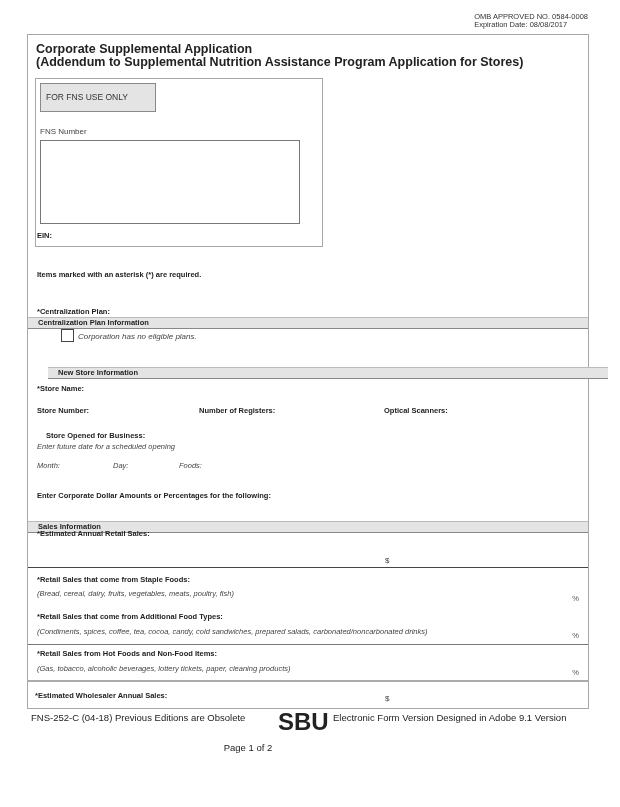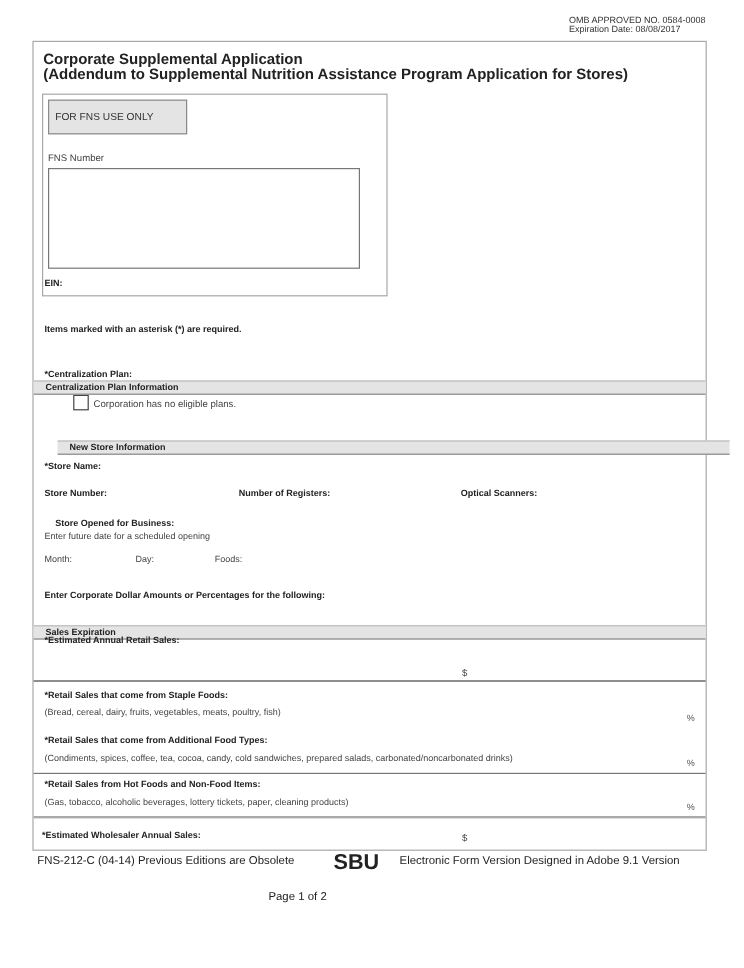--- a/index.html
+++ b/index.html
@@ -30,37 +30,37 @@
     font-size: 8.5px; line-height: 27px; padding-left: 5px; color: #333;
   }
   .fns-number-label {
     position: absolute; left: 4px; top: 48px; font-size: 8px; color: #444;
   }
   .fns-number-field {
     position: absolute; left: 4px; top: 61px; width: 260px; height: 84px;
     border: 1px solid #777; background: #fff;
   }
   .lbl { position: absolute; font-size: 7.5px; font-weight: bold; color: #222; white-space: nowrap; }
-  .small { position: absolute; font-size: 7.5px; color: #444; white-space: nowrap; }
+  .small { position: absolute; font-size: 7.5px; color: #444; white-space: nowrap; font-style: italic; }
   .section-bar {
     position: absolute; left: 0; width: 560px; height: 12px;
     background: #e4e4e4; border-top: 1px solid #bbb; border-bottom: 1px solid #888;
     font-size: 7.5px; font-weight: bold; line-height: 10px; padding-left: 10px; color: #222;
   }
   .checkbox {
     position: absolute; width: 13px; height: 13px; border: 1px solid #444; background: #fff;
   }
   .hline { position: absolute; left: 0; width: 560px; height: 0; }
   .pct { position: absolute; right: 9px; font-size: 7.5px; color: #555; }
   .dollar { position: absolute; left: 357px; font-size: 8px; color: #444; }
   .footer {
     position: absolute; left: 31px; top: 711px; width: 560px; font-size: 9.5px; color: #222;
   }
   .footer .code { position: absolute; left: 0; top: 1px; }
-  .footer .sbu { position: absolute; left: 247px; top: -3px; font-weight: bold; font-size: 18px; }
+  .footer .sbu { position: absolute; left: 247px; top: -3px; font-weight: bold; font-size: 24px; }
   .footer .elec { position: absolute; left: 302px; top: 1px; white-space: nowrap; }
   .page { position: absolute; left: 0; width: 496px; top: 742px; text-align: center; font-size: 9.5px; color: #222; }
 </style>
 </head>
 <body>
 
 <div class="omb">
   <div>OMB APPROVED NO. 0584-0008</div>
   <div>Expiration Date: 08/08/2017</div>
 </div>
@@ -90,21 +90,21 @@
   <div class="lbl" style="left:9px; top:371px;">Store Number:</div>
   <div class="lbl" style="left:171px; top:371px;">Number of Registers:</div>
   <div class="lbl" style="left:356px; top:371px;">Optical Scanners:</div>
   <div class="lbl" style="left:18px; top:396px;">Store Opened for Business:</div>
   <div class="small" style="left:9px; top:407px;">Enter future date for a scheduled opening</div>
   <div class="small" style="left:9px; top:426px;">Month:</div>
   <div class="small" style="left:85px; top:426px;">Day:</div>
   <div class="small" style="left:151px; top:426px;">Foods:</div>
   <div class="lbl" style="left:9px; top:456px;">Enter Corporate Dollar Amounts or Percentages for the following:</div>
 
-  <div class="section-bar" style="top:486px;">Sales Expiration</div>
+  <div class="section-bar" style="top:486px;">Sales Information</div>
   <div class="lbl" style="left:9px; top:494px;text-align:right;">*Estimated Annual Retail Sales:</div>
   <div class="dollar" style="top:521px;">$</div>
   <div class="hline" style="top:532px; border-top:1px solid #444;"></div>
 
   <div class="lbl" style="left:9px; top:540px;">*Retail Sales that come from Staple Foods:</div>
   <div class="small" style="left:9px; top:554px;">(Bread, cereal, dairy, fruits, vegetables, meats, poultry, fish)</div>
   <div class="pct" style="top:559px;">%</div>
 
   <div class="lbl" style="left:9px; top:577px;">*Retail Sales that come from Additional Food Types:</div>
   <div class="small" style="left:9px; top:592px;">(Condiments, spices, coffee, tea, cocoa, candy, cold sandwiches, prepared salads, carbonated/noncarbonated drinks)</div>
@@ -114,17 +114,17 @@
   <div class="lbl" style="left:9px; top:614px;">*Retail Sales from Hot Foods and Non-Food Items:</div>
   <div class="small" style="left:9px; top:629px;">(Gas, tobacco, alcoholic beverages, lottery tickets, paper, cleaning products)</div>
   <div class="pct" style="top:633px;">%</div>
   <div class="hline" style="top:645px; border-top:2px solid #aaa;"></div>
 
   <div class="lbl" style="left:7px; top:656px;">*Estimated Wholesaler Annual Sales:</div>
   <div class="dollar" style="top:659px;">$</div>
 </div>
 
 <div class="footer">
-  <span class="code">FNS-212-C (04-14)  Previous Editions are Obsolete</span>
+  <span class="code">FNS-252-C (04-18)  Previous Editions are Obsolete</span>
   <span class="sbu">SBU</span>
   <span class="elec">Electronic Form Version Designed in Adobe 9.1 Version</span>
 </div>
 <div class="page">Page 1 of 2</div>
 
 </body></html>

